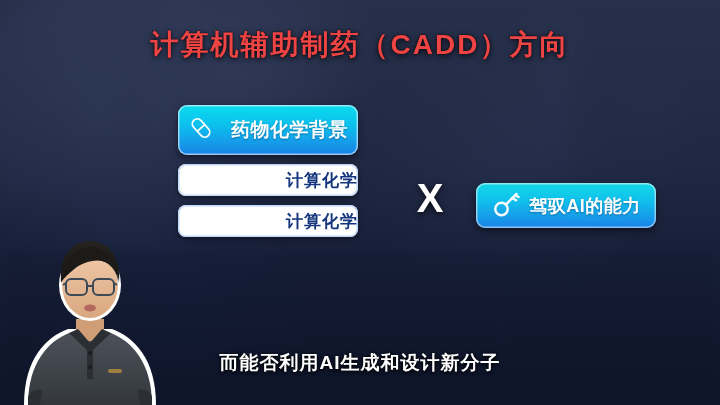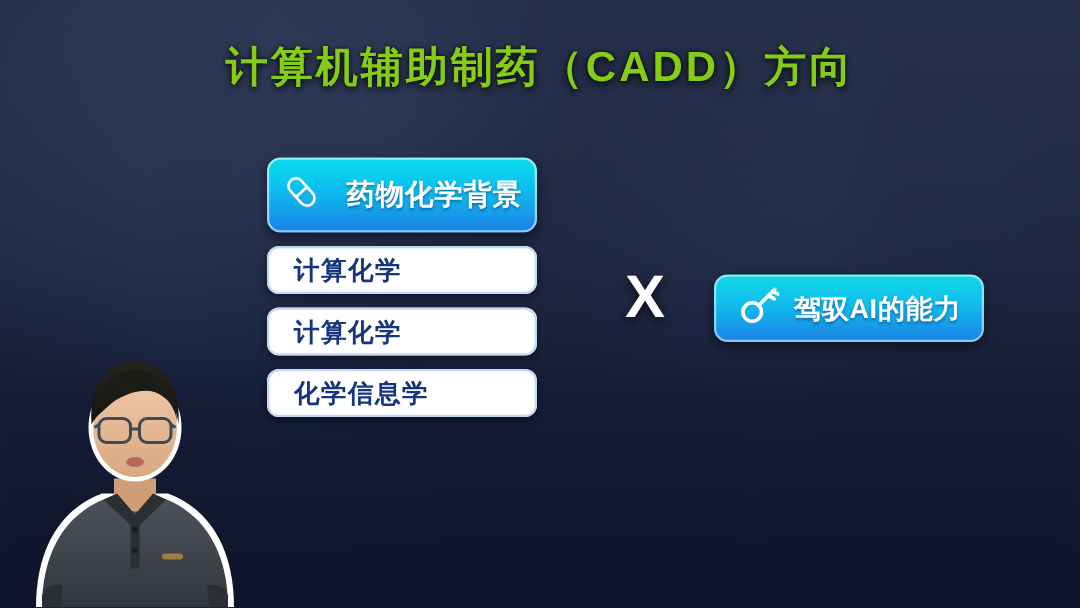--- a/index.html
+++ b/index.html
@@ -95,21 +95,21 @@
     position: absolute; inset: 0;
     background:
       linear-gradient(180deg, rgba(34,42,68,.55) 0%, rgba(26,34,60,.62) 45%, rgba(14,21,42,.88) 100%);
   }
 
   
   .title {
     position: absolute;
     left: 0; right: 0; top: 26px;
     text-align: center;
-    color: #84cc16;
+    color: #ef4444;
     font-size: 28px;
     font-weight: 700;
     letter-spacing: 2px;
     text-shadow: 0 2px 6px rgba(0,0,0,.75), 0 0 2px rgba(0,0,0,.9);
   }
 
   
   .left-col {
     position: absolute;
     left: 178px;
@@ -135,21 +135,21 @@
     text-shadow: 0 1px 2px rgba(0,40,90,.45);
   }
   .chip-white {
     height: 32px;
     margin-top: 9px;
     border-radius: 8px;
     background: #ffffff;
     box-shadow: 0 2px 5px rgba(0,0,0,.45), inset 0 0 0 1.5px rgba(190,215,245,.95);
     display: flex;
     align-items: center;
-    justify-content: flex-start;
+    justify-content: flex-end;
     padding-left: 18px;
   }
   .chip-white .label {
     color: #15367e;
     font-size: 17px;
     font-weight: 700;
     letter-spacing: 1px;
   }
 
   
@@ -247,39 +247,37 @@
       </span>
       <span class="label">药物化学背景</span>
     </div>
 
     <div class="chip-white">
       <span class="label">计算化学</span>
     </div>
     <div class="chip-white">
       <span class="label">计算化学</span>
     </div>
-    <div class="chip-white">
-      <span class="label">化学信息学</span>
-    </div>
   </div>
 
   <div class="operator">X</div>
 
   <div class="chip-right">
     <span class="icon">
       <svg width="30" height="30" viewBox="0 0 30 30" aria-hidden="true">
         <circle cx="10.5" cy="20" r="6.2" fill="none" stroke="#ffffff" stroke-width="2.4"></circle>
         <line x1="14.8" y1="15.6" x2="25.5" y2="4.9" stroke="#ffffff" stroke-width="2.4" stroke-linecap="round"></line>
         <line x1="21.3" y1="9.1" x2="25.2" y2="11.2" stroke="#ffffff" stroke-width="2.4" stroke-linecap="round"></line>
         <line x1="24.2" y1="6.2" x2="27.6" y2="8.0" stroke="#ffffff" stroke-width="2.4" stroke-linecap="round"></line>
       </svg>
     </span>
     <span class="label">驾驭AI的能力</span>
   </div>
 
+  <div class="caption">而能否利用AI生成和设计新分子</div>
 
   <div class="presenter">
     <svg width="168" height="186" viewBox="0 0 168 186" aria-hidden="true">
       <defs>
         <linearGradient id="shirt" x1="0" y1="0" x2="0" y2="1">
           <stop offset="0%" stop-color="#4c5159"></stop>
           <stop offset="100%" stop-color="#33373d"></stop>
         </linearGradient>
         <linearGradient id="skin" x1="0" y1="0" x2="0" y2="1">
           <stop offset="0%" stop-color="#f0c8a8"></stop>

